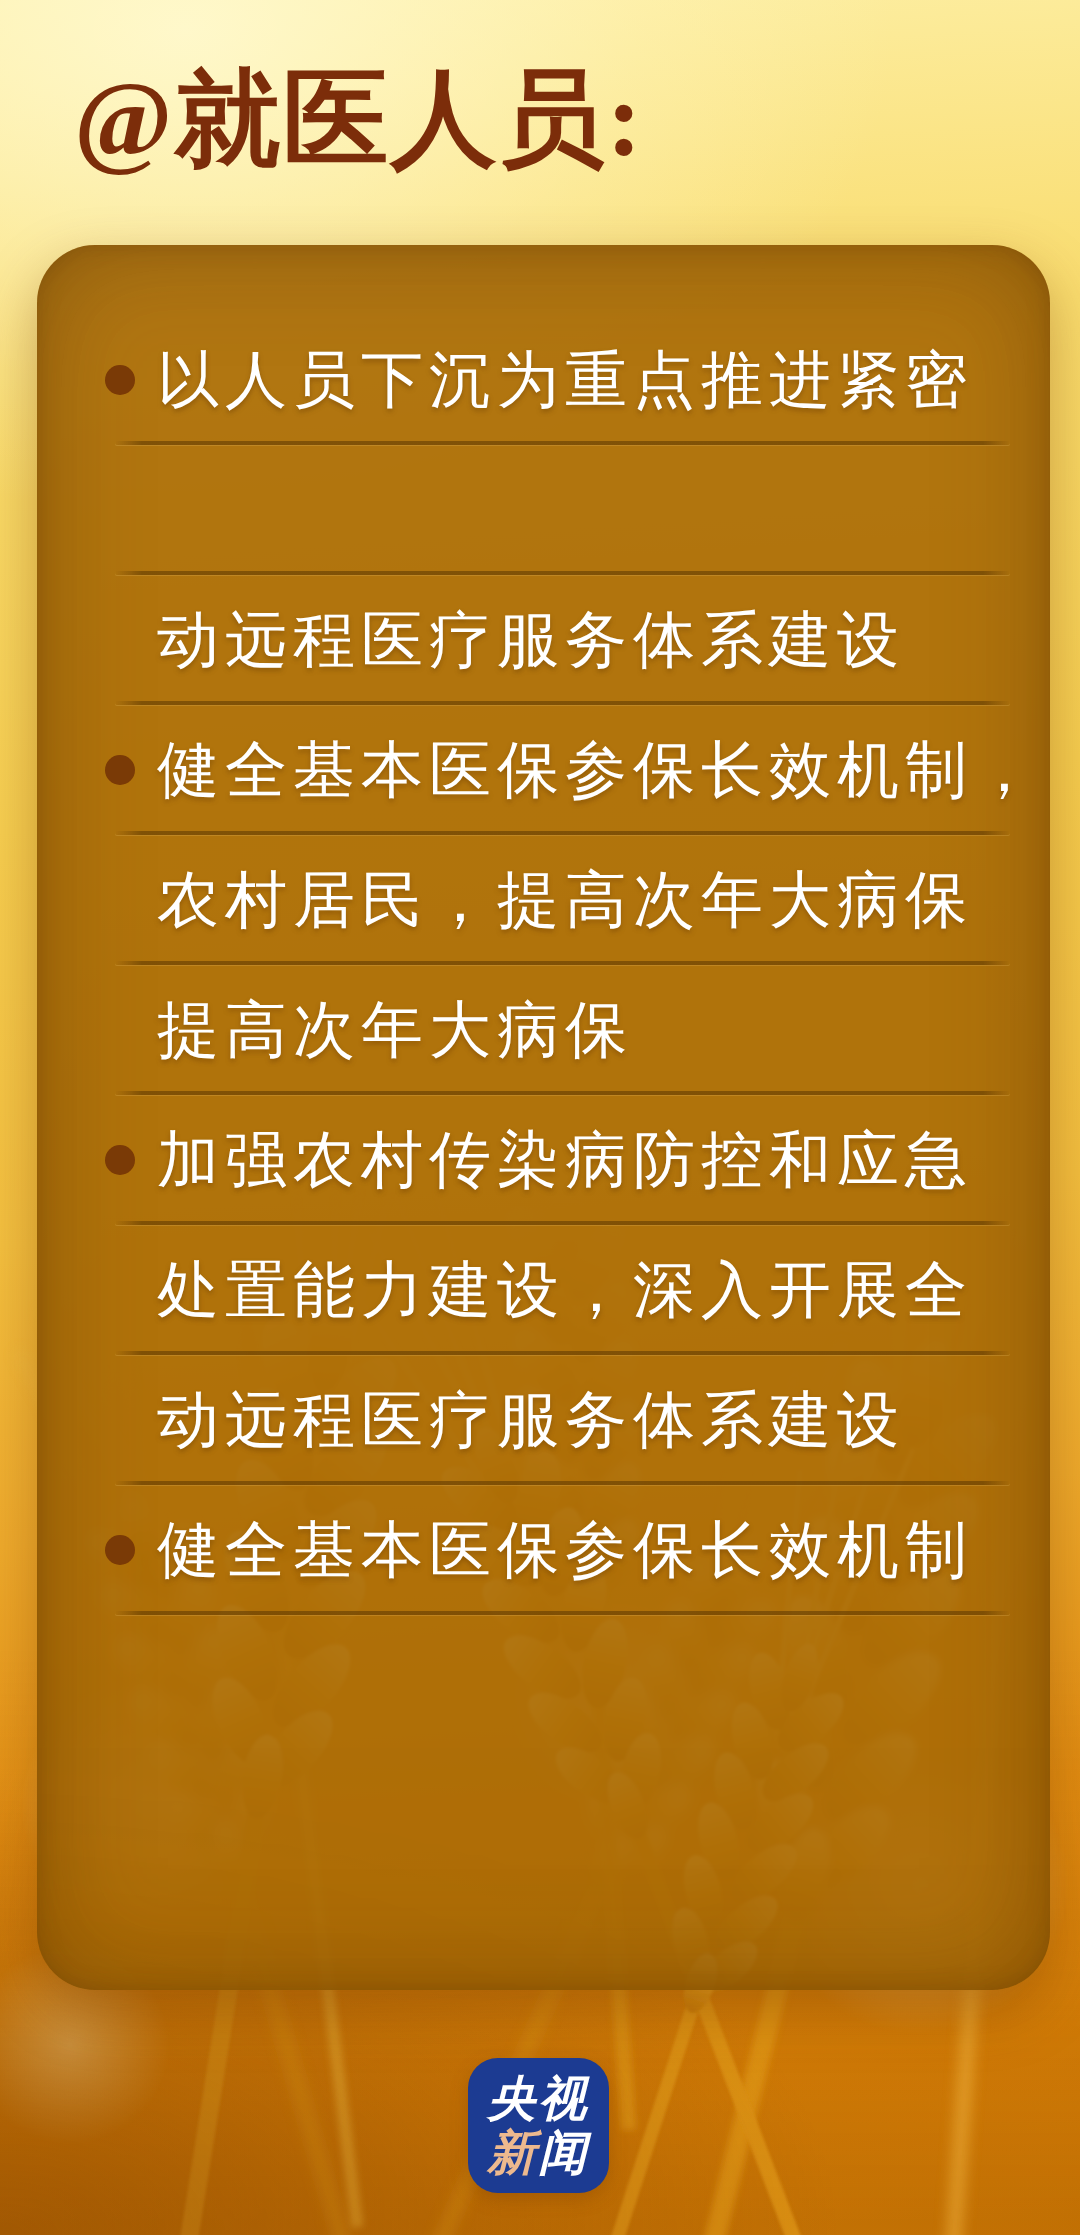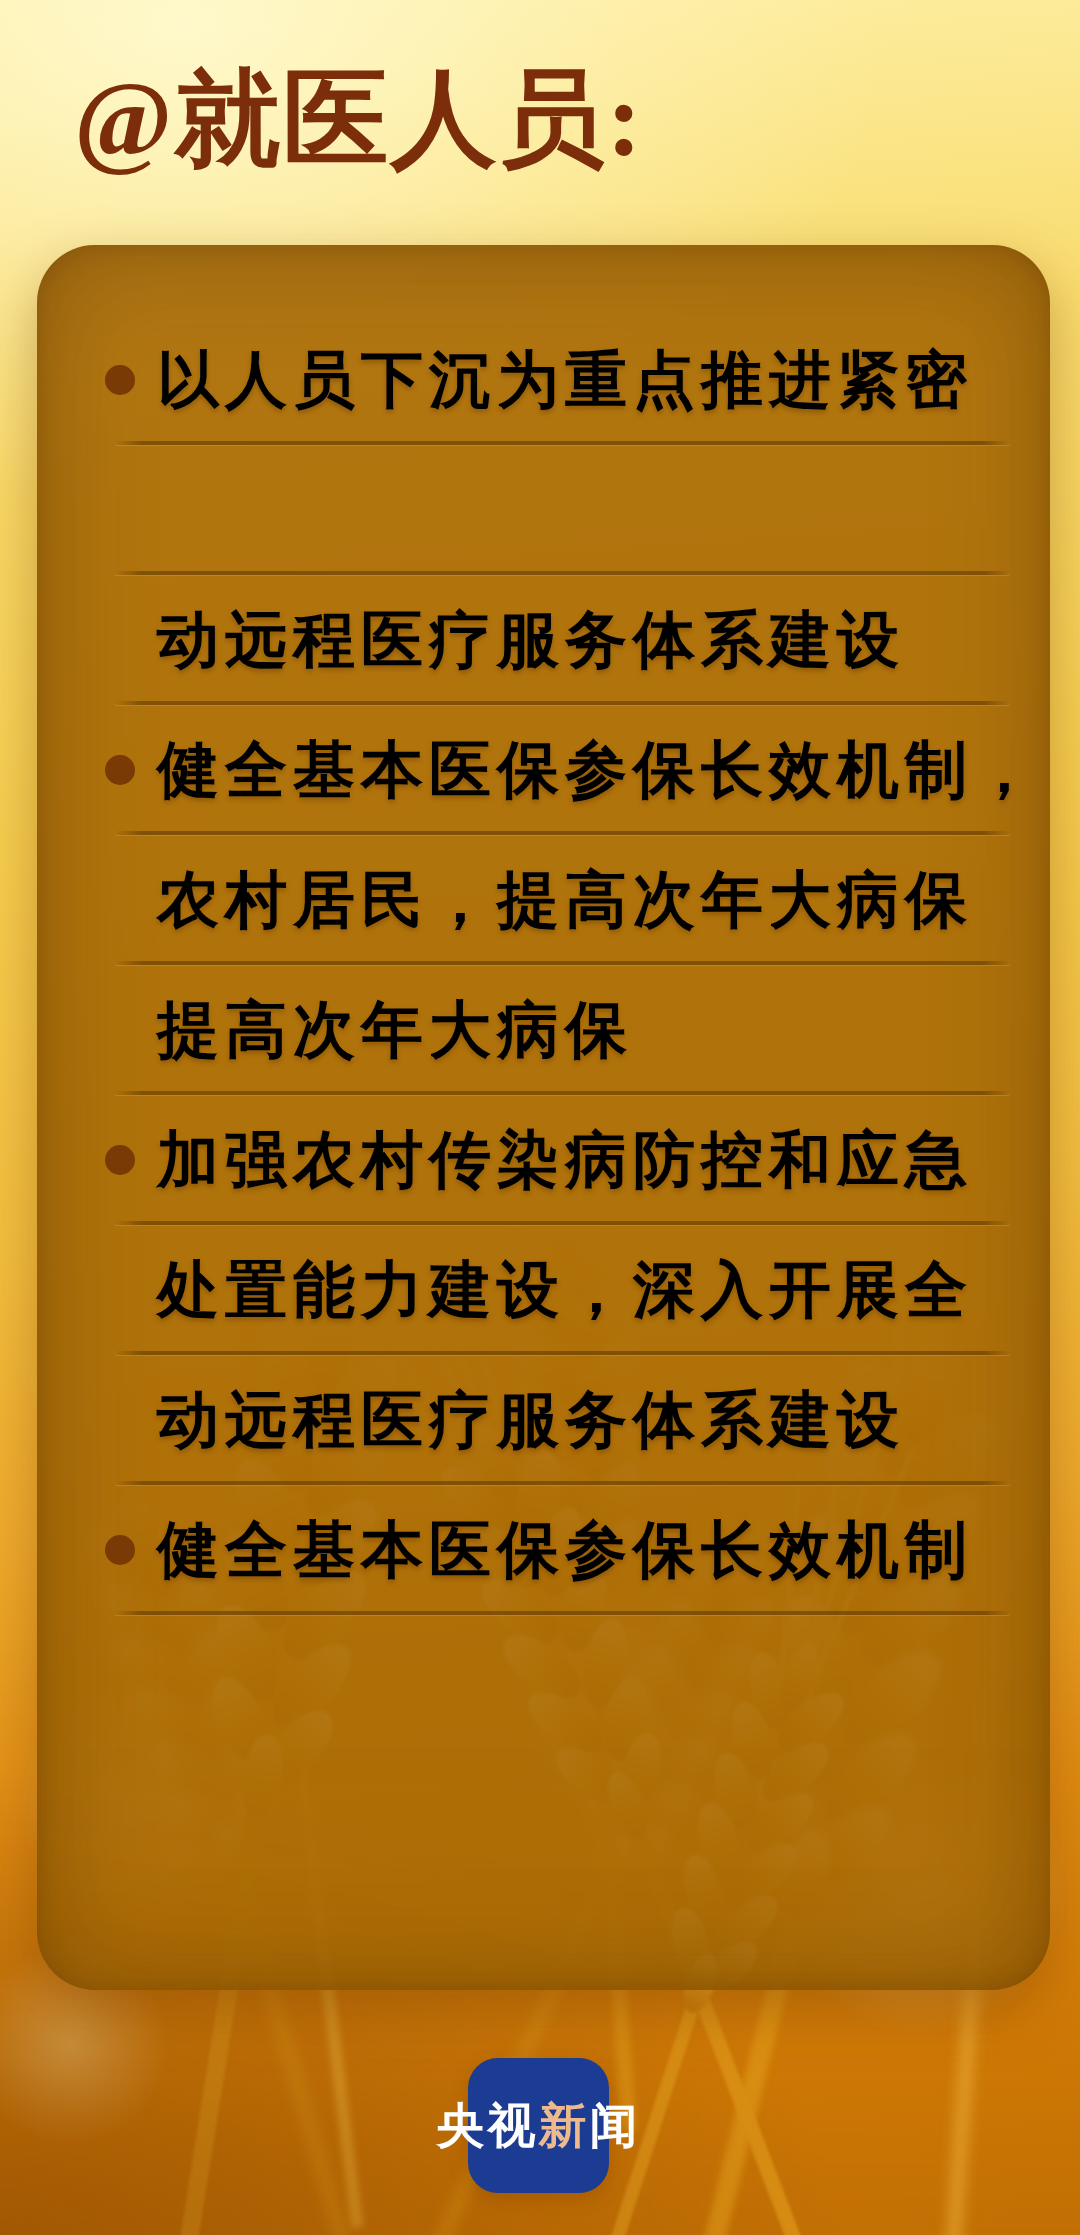--- a/index.html
+++ b/index.html
@@ -56,46 +56,47 @@
   }
   .card-content{
     position:absolute;left:40px;top:70px;width:933px;
   }
   .row{
     position:relative;height:130px;
     display:flex;align-items:center;
     padding-left:80px;box-sizing:border-box;
   }
   .row .line{
-    font-weight:bold;
+    font-weight:normal;
     font-size:62px;
     letter-spacing:6px;
-    color:#000000;
+    color:#ffffff;
     white-space:nowrap;
     text-shadow:0 3px 5px rgba(105,58,0,.45);
   }
   .dot{
     position:absolute;left:28px;top:50%;
     width:30px;height:30px;margin-top:-15px;
     border-radius:50%;
     background:#7A3A06;
   }
   .divider{
     position:absolute;left:38px;right:0;bottom:0;height:4px;border-radius:2px;
     background:linear-gradient(90deg, rgba(96,58,2,0) 0%, rgba(96,58,2,.60) 3%, rgba(96,58,2,.60) 97%, rgba(96,58,2,0) 100%);
     box-shadow:0 1px 0 rgba(255,215,135,.18);
   }
   .news-logo{
     position:absolute;left:468px;top:2058px;
     width:141px;height:135px;
     border-radius:30px;
     background:#1C3B92;
-    display:flex;flex-direction:row;
+    display:flex;flex-direction:column;
     align-items:center;justify-content:center;
     box-shadow:0 6px 18px rgba(120,60,0,.30);
+    font-style:italic;
   }
   .news-logo .logo-row{
     font-weight:bold;font-size:48px;line-height:1.12;
     letter-spacing:3px;color:#FFFFFF;white-space:nowrap;
   }
   .news-logo .accent{color:#EDB98E;}
 </style>
 </head>
 <body>
 

